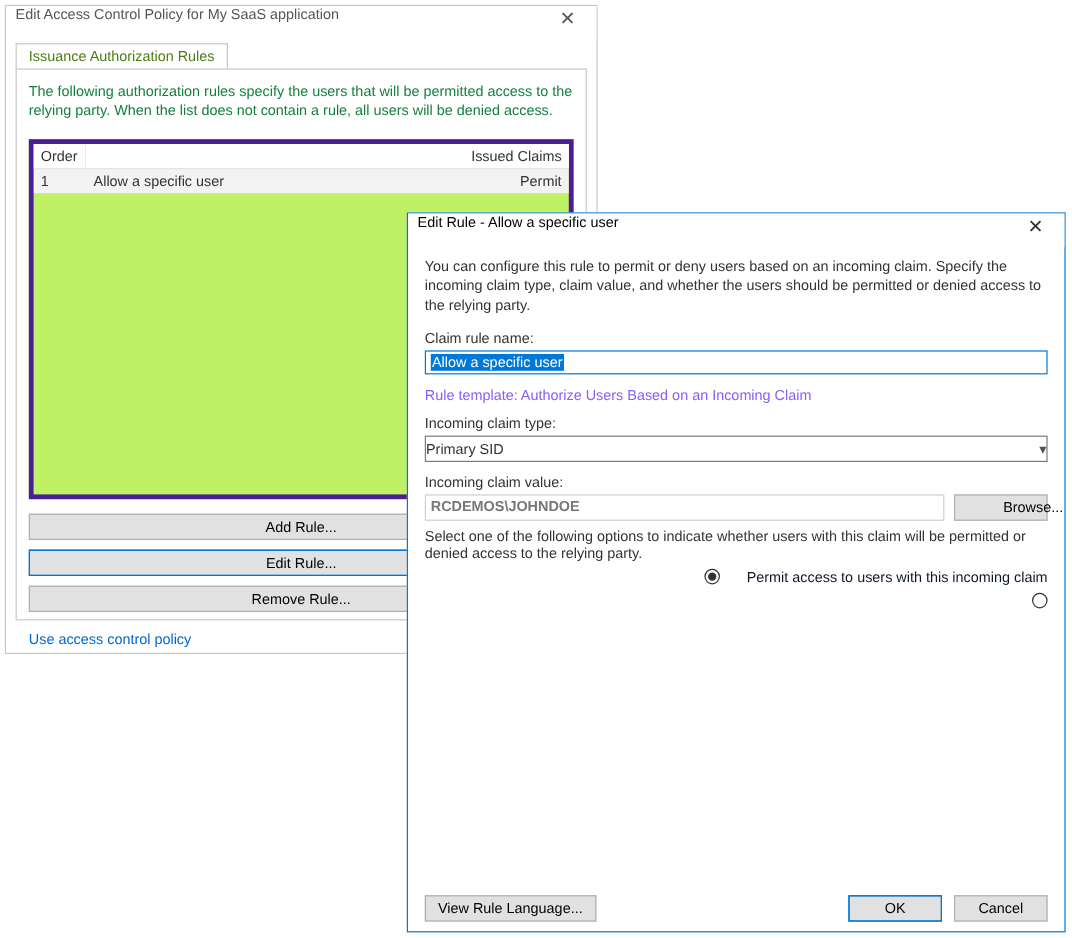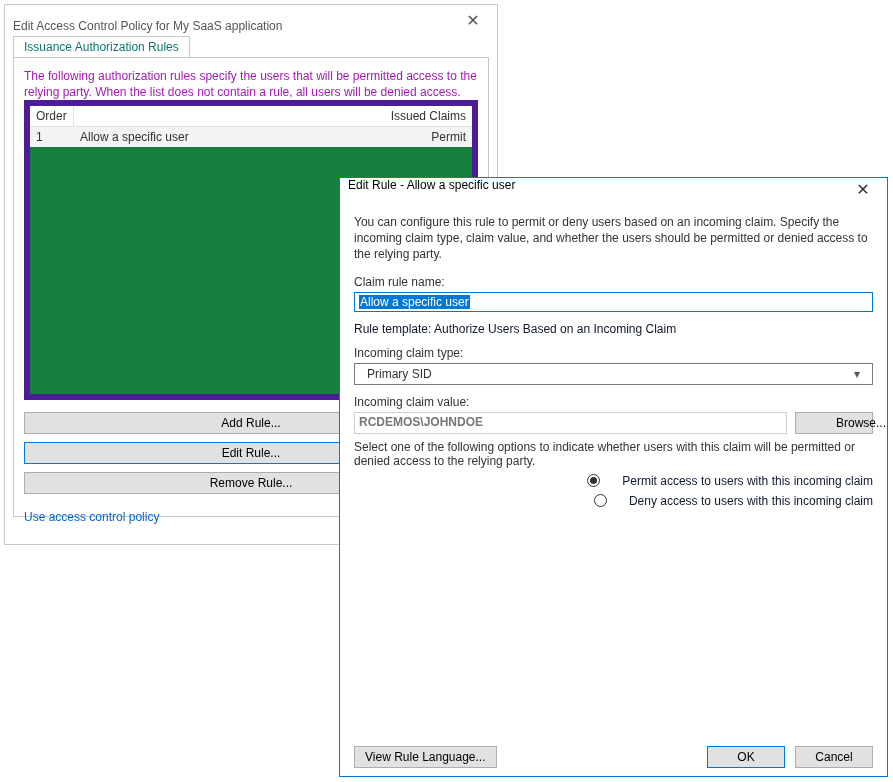--- a/index.html
+++ b/index.html
@@ -4,42 +4,42 @@
   <style>
     * { box-sizing: border-box; font-family: "Segoe UI", Tahoma, sans-serif; font-size: 12px; }
     body { margin: 0; padding: 0; background: #ffffff; width: 893px; height: 782px; position: relative; }
 
     
     .dlg-back {
       position: absolute; top: 4px; left: 4px; width: 494px; height: 541px;
       border: 1px solid #c8c8c8; background: #ffffff;
     }
     .dlg-back .titlebar {
-      height: 28px; display: flex; align-items: flex-end; padding: 0 4px 0 8px;
+      height: 28px; display: flex; align-items: flex-start; padding: 0 4px 0 8px;
       color: #555; background: #ffffff;
     }
     .dlg-back .titlebar .title { flex: 1; }
     .dlg-back .titlebar .close {
       width: 40px; height: 24px; text-align: center; line-height: 24px; color: #555; cursor: default; font-size: 16px;
     }
     .dlg-back .body { padding: 2px 8px 8px 8px; }
 
     .tabs-strip { position: relative; height: 22px; }
     .tab {
       display: inline-block; position: relative; top: 1px;
       border: 1px solid #c8c8c8; border-bottom: 1px solid #ffffff;
-      background: #ffffff; padding: 3px 10px; color: #0f766e;
+      background: #ffffff; padding: 3px 10px; color: #4d7c0f;
     }
     .panel {
       border: 1px solid #c8c8c8; padding: 10px 10px 10px 10px; height: 460px; position: relative;
     }
-    .intro { color: #a21caf; line-height: 1.35; margin-bottom: 0; }
+    .intro { color: #15803d; line-height: 1.35; margin-bottom: 16px; }
 
     .grid {
-      border: 6px solid #4c1d95; width: 100%; height: 300px; background: #15803d; overflow: hidden;
+      border: 4px solid #4c1d95; width: 100%; height: 300px; background: #bef264; overflow: hidden;
     }
     .grid-head {
       display: flex; background: #ffffff; border-bottom: 1px solid #e5e5e5;
     }
     .grid-head .col, .grid-row .cell {
       padding: 3px 6px; color: #333;
     }
     .grid-head .col { background: #ffffff; border-right: 1px solid #e5e5e5; }
     .col-order, .cell-order { width: 44px; }
     .col-name,  .cell-name  { width: 210px; }
@@ -75,23 +75,23 @@
     }
     .dlg-front .body { padding: 8px 14px 0 14px; }
     .desc { color: #333; line-height: 1.35; margin-bottom: 12px; }
     .lbl { color: #333; margin: 6px 0 3px 0; }
     .textinput {
       width: 100%; border: 1px solid #0078d7; padding: 2px 4px; color: #fff; background: #ffffff; height: 20px;
     }
     .sel-highlight {
       display: inline-block; background: #0078d7; color: #fff; padding: 0 1px;
     }
-    .roline { color: #0f172a; margin-bottom: 10px; }
+    .roline { color: #8b5cf6; margin-bottom: 10px; }
     .combo {
-      width: 100%; border: 1px solid #7a7a7a; background: #ffffff; height: 22px; padding: 0 12px;
+      width: 100%; border: 1px solid #7a7a7a; background: #ffffff; height: 22px; padding: 0 0;
       display: flex; align-items: center; justify-content: space-between; color: #333;
     }
     .combo .chev { color: #555; }
     .hrow { display: flex; gap: 8px; align-items: stretch; }
     .valinput {
       flex: 1; border: 1px solid #cfcfcf; background: #ffffff; color: #777; padding: 2px 4px; height: 22px; font-weight: bold;
     }
     .browse { width: 78px; padding-left: 40px; }
     .radio { display: flex; align-items: center; gap: 22px; margin: 6px 0; color: #0f172a; justify-content: flex-end; }
     .radio .dot {
@@ -178,21 +178,20 @@
     </div>
 
     <div class="lbl" style="margin-top:6px;">Select one of the following options to indicate whether users with this claim will be permitted or denied access to the relying party.</div>
 
     <div class="radio">
       <span class="dot filled"></span>
       <span>Permit access to users with this incoming claim</span>
     </div>
     <div class="radio">
       <span class="dot"></span>
-      <span>Deny access to users with this incoming claim</span>
     </div>
   </div>
 
   <div class="footer">
     <div class="btn left">View Rule Language...</div>
     <div class="btn okbtn default-btn">OK</div>
     <div class="btn okbtn">Cancel</div>
   </div>
 </div>
 

